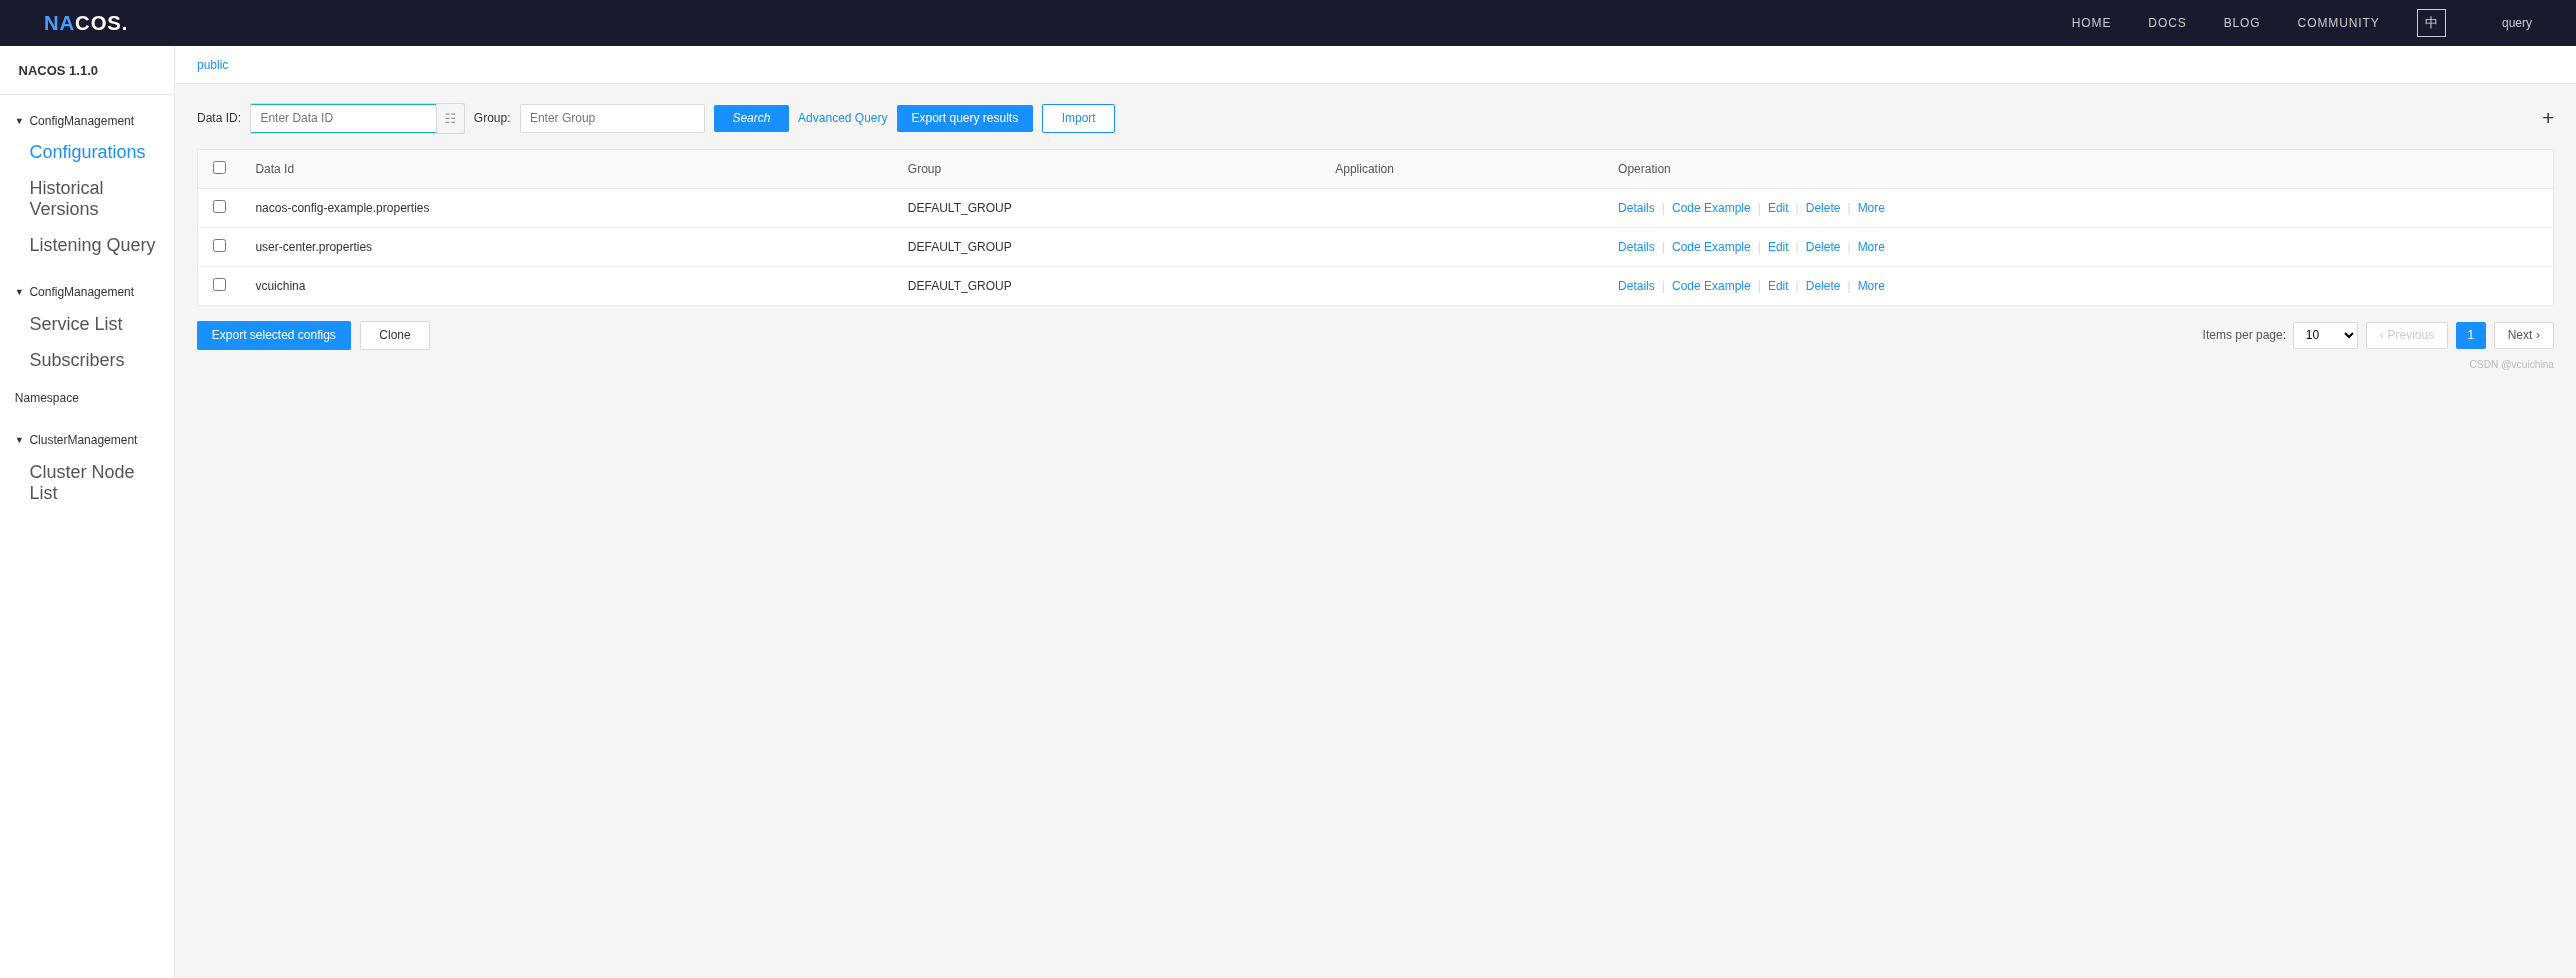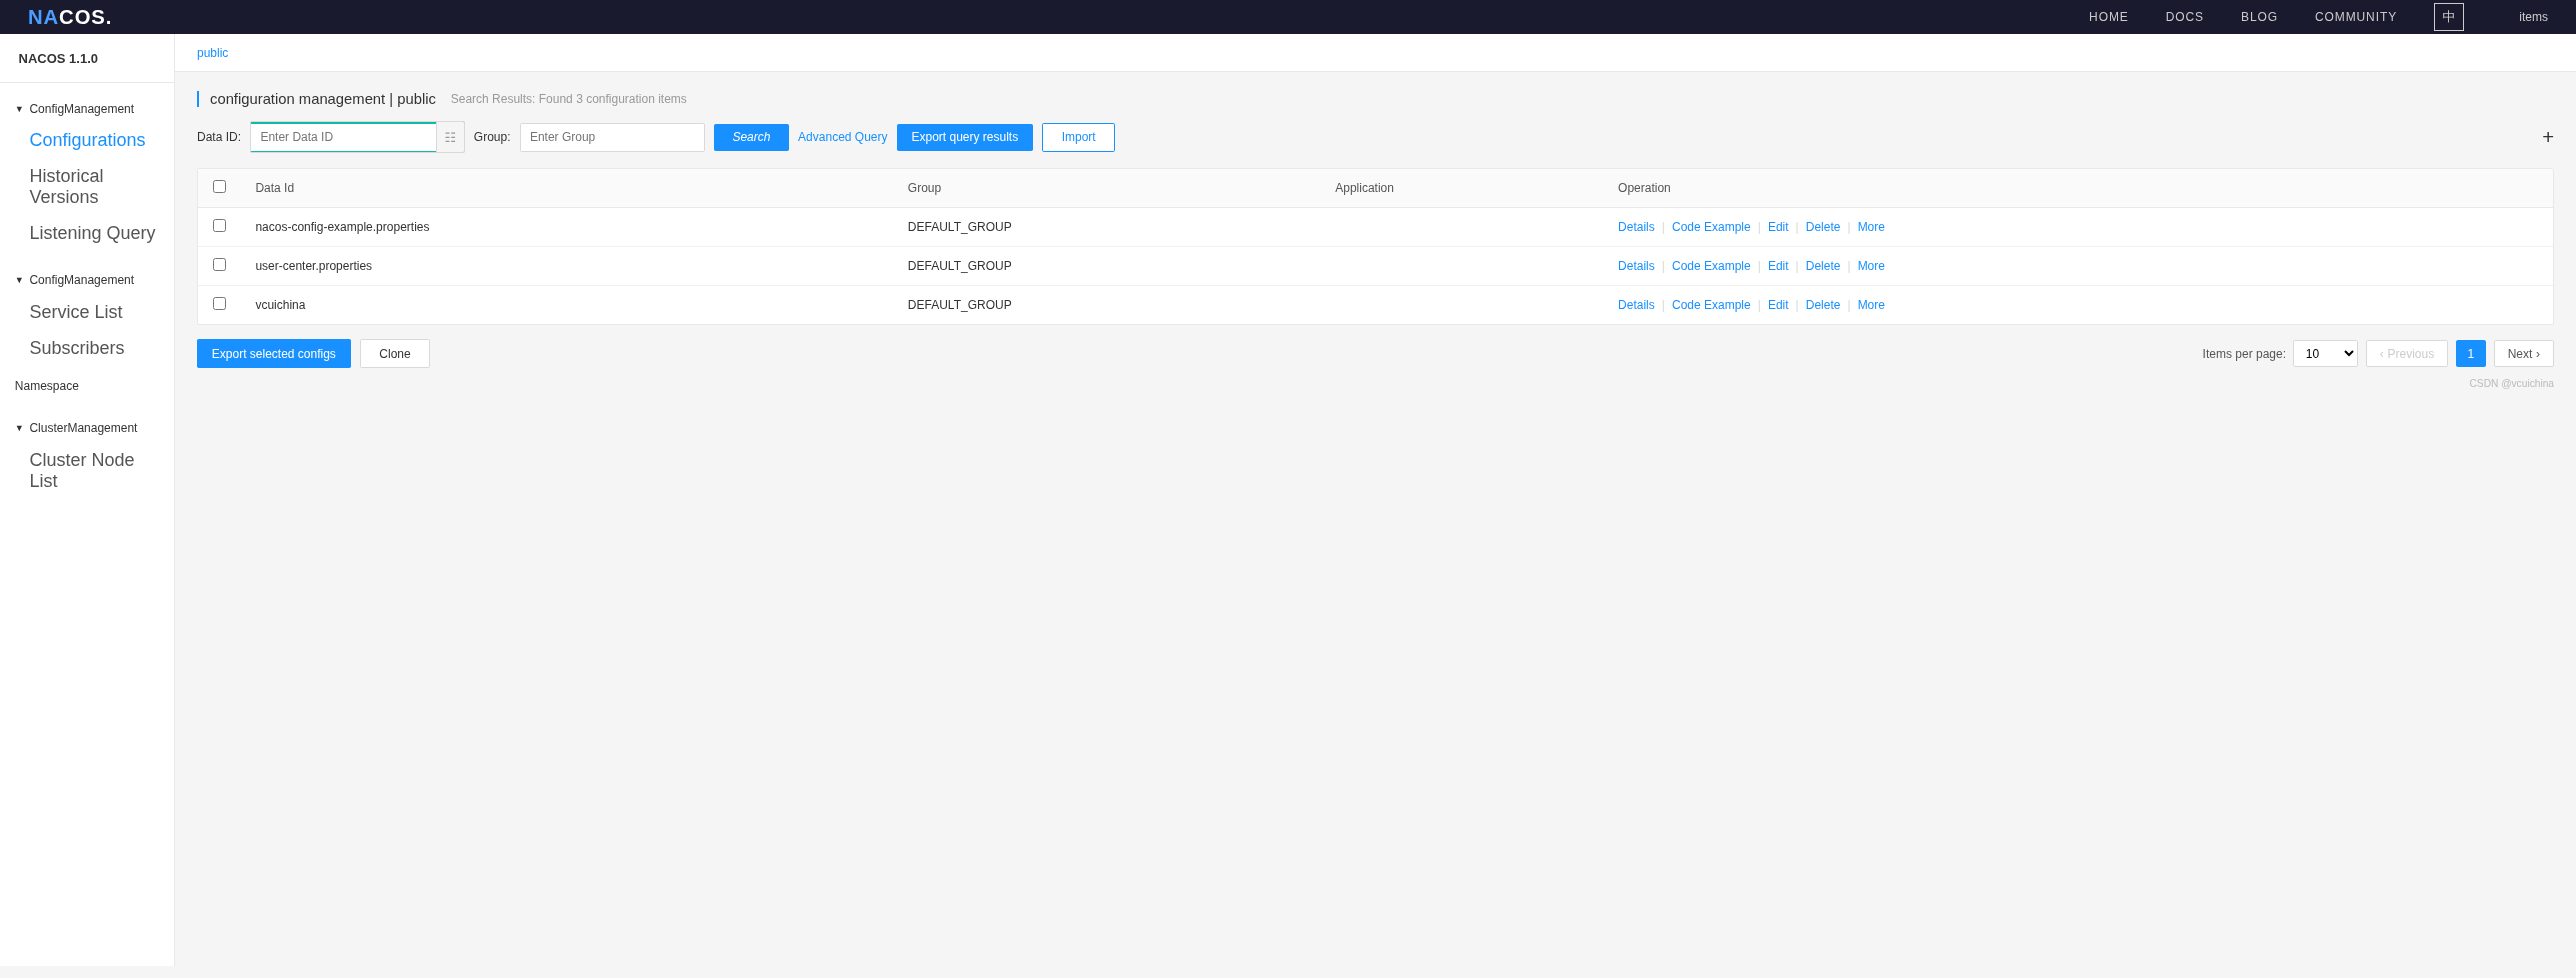--- a/index.html
+++ b/index.html
@@ -3,22 +3,22 @@
   <meta charset="utf-8">
   <style>
     * { box-sizing: border-box; margin: 0; padding: 0; }
     body { font-family: -apple-system, BlinkMacSystemFont, 'Segoe UI', sans-serif; font-size: 13px; background: #f5f5f5; }
 
     
     .top-nav {
       background: #1a1a2e;
       display: flex;
       align-items: center;
-      padding: 0 28px;
-      height: 34px;
+      padding: 0 44px;
+      height: 46px;
       color: #fff;
     }
     .logo {
       font-size: 20.3px;
       font-weight: bold;
       color: #fff;
       margin-right: auto;
       letter-spacing: 0.9px;
     }
     .logo span { color: #4a9eff; }
@@ -308,21 +308,21 @@
 <body>
 
 <nav class="top-nav">
   <div class="logo"><span>NA</span>COS.</div>
   <div class="nav-links">
     <a class="nav-link">HOME</a>
     <a class="nav-link">DOCS</a>
     <a class="nav-link">BLOG</a>
     <a class="nav-link">COMMUNITY</a>
     <button class="nav-icon-btn">中</button>
-    <span class="nav-user">items</span>
+    <span class="nav-user">query</span>
   </div>
 </nav>
 
 <div class="layout">
 
   <aside class="sidebar">
     <div class="sidebar-title">NACOS 1.1.0</div>
 
     <div class="sidebar-section">
       <div class="sidebar-section-header">
@@ -355,24 +355,20 @@
   </aside>
 
   <main class="main">
 
     <div class="breadcrumb">
       <a>public</a>
     </div>
 
     <div class="content">
 
-      <div class="page-header">
-        <span class="page-title">configuration management  |  public</span>
-        <span class="page-subtitle">Search Results: Found 3 configuration items</span>
-      </div>
 
       <div class="search-bar">
         <label class="search-label">Data ID:</label>
         <div class="search-input-wrapper">
           <input class="search-input" type="text" placeholder="Enter Data ID" style="">
           <div class="search-input-icon">☷</div>
         </div>
         <label class="search-label">Group:</label>
         <input class="group-input" type="text" placeholder="Enter Group" style="">
         <button class="btn-search">Search</button>

